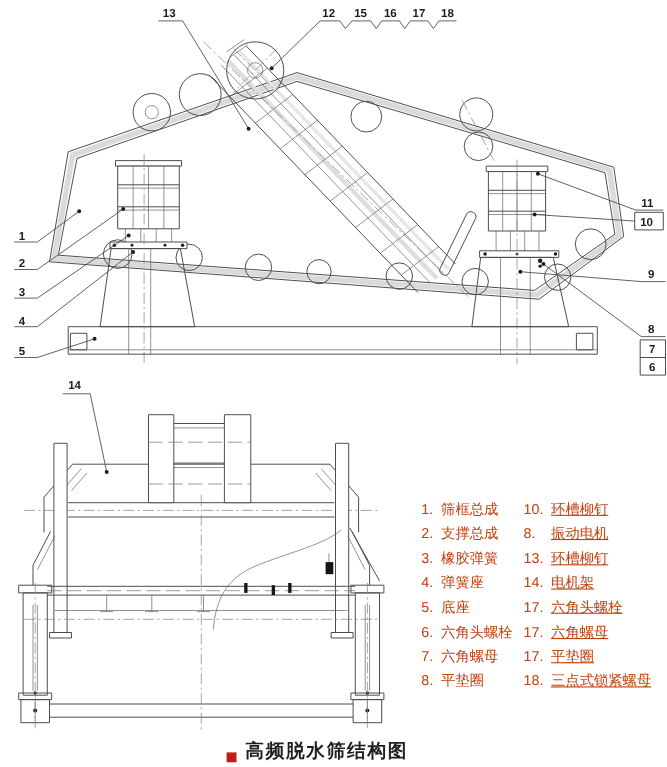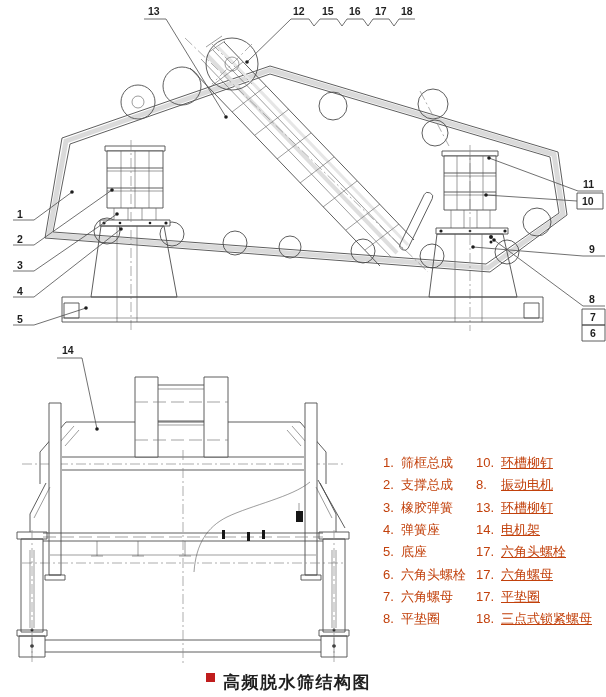--- a/index.html
+++ b/index.html
@@ -18,21 +18,21 @@
   .dark{fill:#161616;stroke:none;}
   .white{fill:#ffffff;stroke:#4c4c4c;stroke-width:0.9;}
   .callout{font-family:"Liberation Sans", sans-serif;font-size:10.5px;font-weight:bold;fill:#1f1f1f;stroke:none;}
   .legend{position:absolute;top:452px;color:#c2410c;font-size:13px;line-height:22.35px;}
   .legend.colL{left:383px;}
   .legend.colR{left:476px;text-decoration:underline;}
   .legend .row{white-space:nowrap;}
   .legend .num{display:inline-block;}
   .colL .num{width:18px;}
   .colR .num{width:25px;}
-  .titlebar{position:absolute;left:206px;top:673px;display:flex;align-items:flex-start;}
+  .titlebar{position:absolute;left:206px;top:673px;display:flex;align-items:flex-end;}
   .bullet{width:9px;height:9px;background:#c01d1d;margin-right:8px;flex:0 0 auto;}
   .titletext{font-size:17px;font-weight:bold;color:#1f1f1f;letter-spacing:1.5px;line-height:20px;}
 </style>
 </head>
 <body>
 
 <div class="stage">
 <svg width="606" height="697" viewBox="0 0 606 697">
 
   <g>

